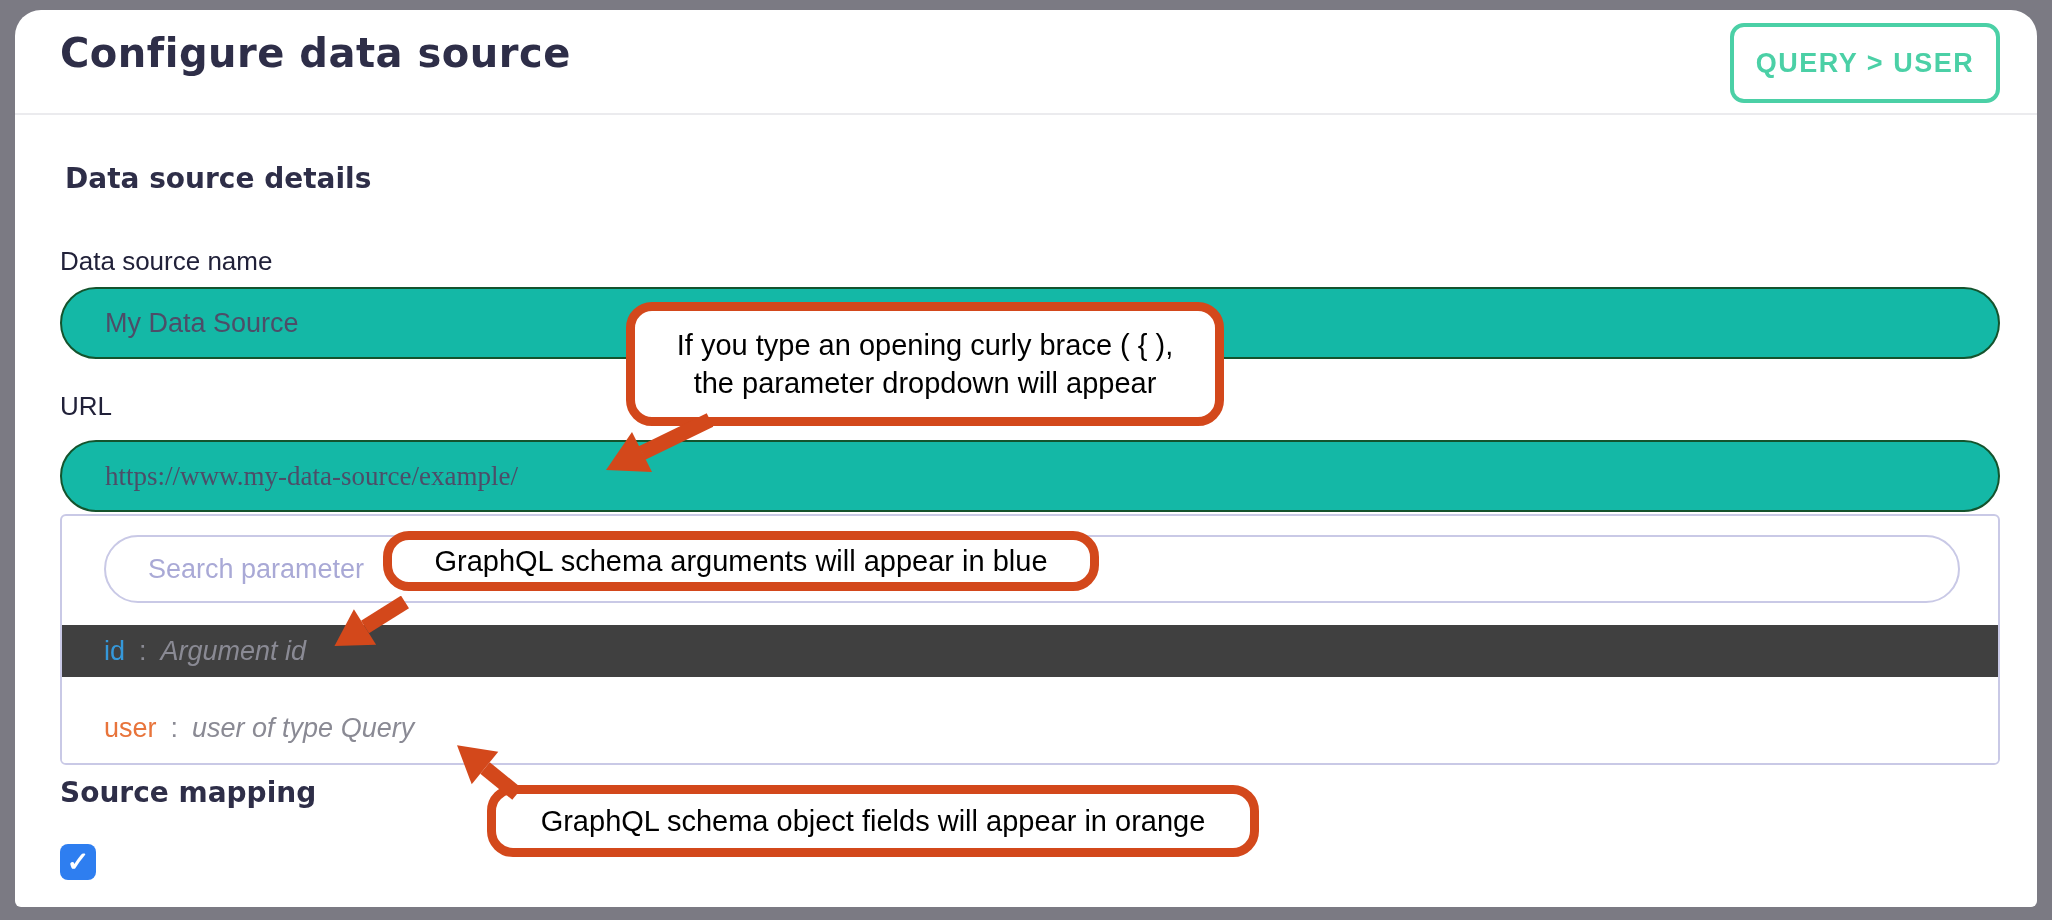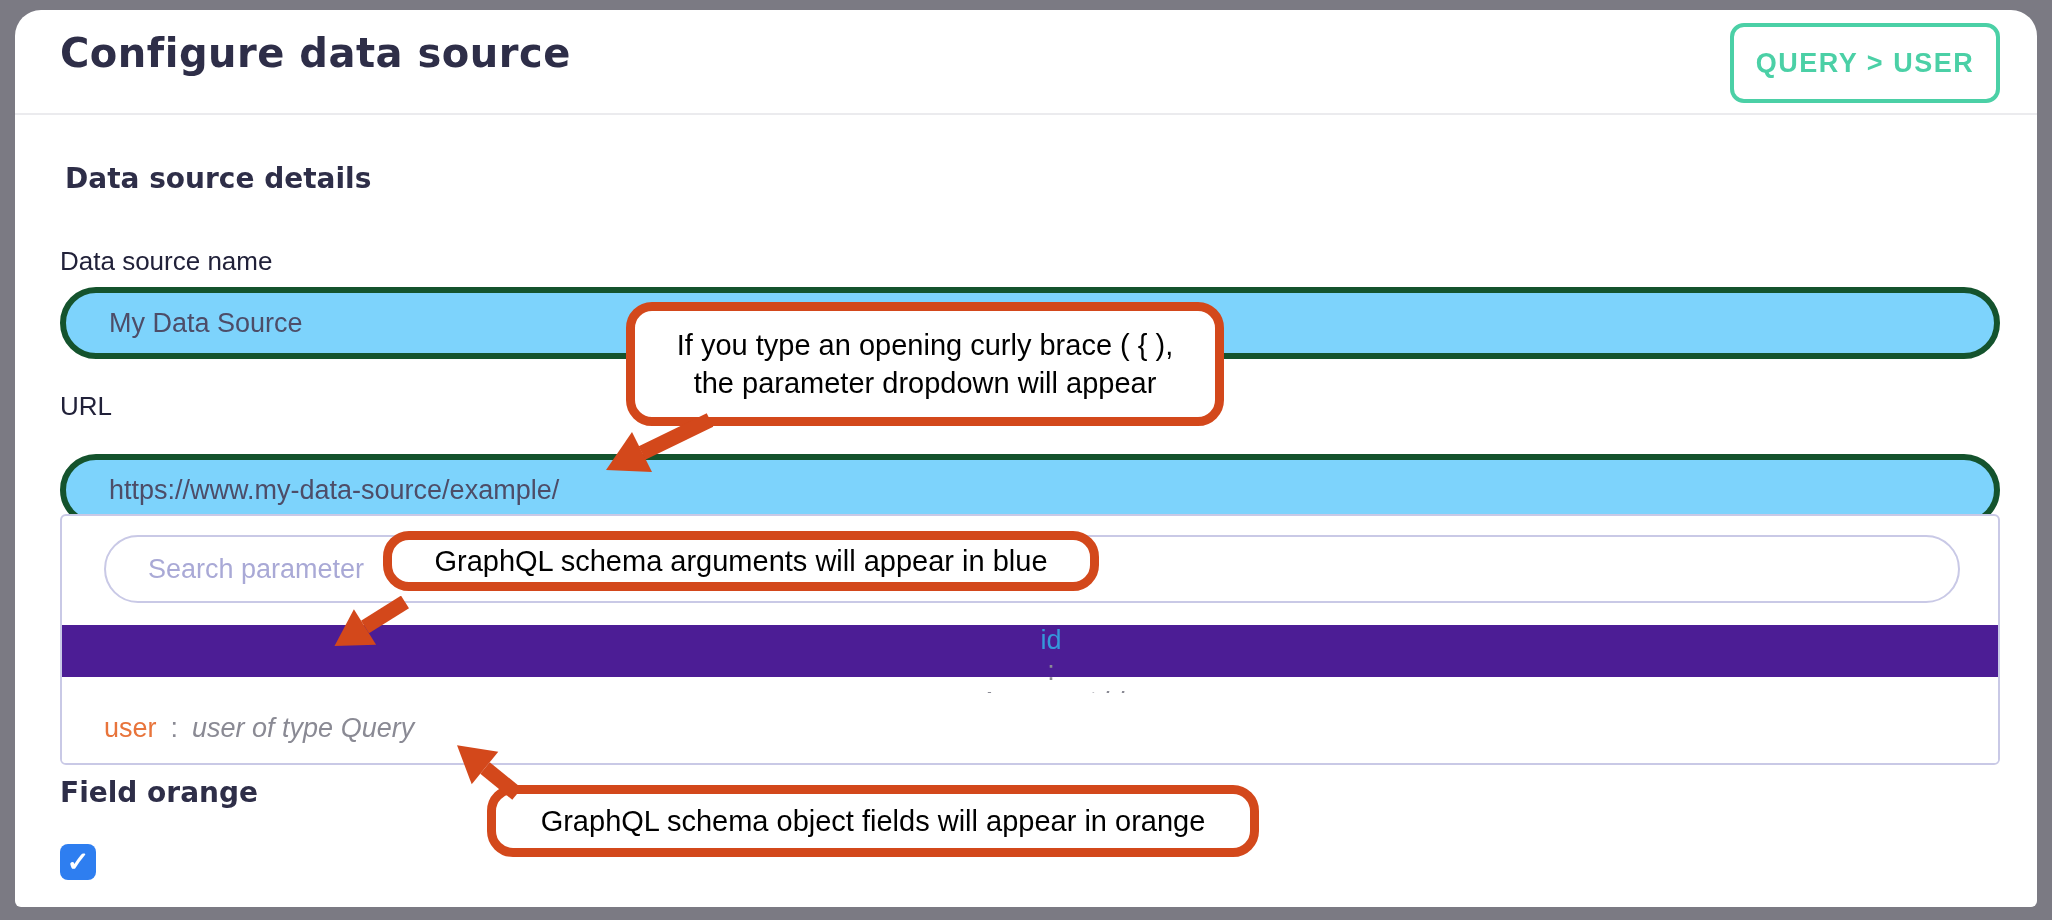--- a/index.html
+++ b/index.html
@@ -39,46 +39,46 @@
   .h-fieldmapping { left: 45px; top: 766px; }
 
   
   .field-label { font-size: 26px; color: #212139; }
   .l-name { left: 45px; top: 236px; }
   .l-url  { left: 45px; top: 381px; }
 
   
   .text-input {
     left: 45px; width: 1940px; height: 72px;
-    border: 6px solid #14532d; border-radius: 36px;
+    border: 2px solid #14532d; border-radius: 36px;
     padding: 0 0 0 43px; font-family: "Liberation Sans", sans-serif;
-    font-size: 27px; color: #4d4d68; background: #7dd3fc; outline: none;
+    font-size: 27px; color: #4d4d68; background: #14b8a6; outline: none;
   }
   .i-name { top: 277px; }
-  .i-url  { top: 444px; }
+  .i-url  { top: 430px; font-family: Liberation Serif, serif; }
 
   
   .dropdown-panel {
     left: 45px; top: 504px; width: 1940px; height: 251px;
     border: 2px solid #c9c9e6; border-radius: 6px;
     background: #fff; overflow: hidden;
   }
   .search-input {
     position: absolute; left: 42px; top: 19px; width: 1856px; height: 68px;
     border: 2px solid #c9c9e6; border-radius: 34px;
     padding: 0 0 0 42px; font-size: 27px; color: #4d4d68;
     background: #fff; outline: none; font-family: "Liberation Sans", sans-serif;
   }
   .search-input::placeholder { color: #a9a9d6; opacity: 1; }
   .dd-row {
     position: absolute; left: 0; width: 100%;
     display: flex; align-items: center; padding-left: 42px;
     font-size: 27px; cursor: pointer;
   }
-  .dd-row-id   { top: 109px; height: 52px; background: #4c1d95; flex-direction: column; }
+  .dd-row-id   { top: 109px; height: 52px; background: #404040; }
   .dd-row-user { top: 177px; height: 70px; background: #ffffff; }
   .dd-name-blue   { color: #3598da; }
   .dd-name-orange { color: #e8743b; }
   .dd-sep  { color: #8a8a94; margin: 0 14px; }
   .dd-desc { color: #8a8a94; font-style: italic; }
 
   
   .checkbox {
     left: 45px; top: 834px; width: 36px; height: 36px;
     background: #2e7ef0; border-radius: 8px;
@@ -124,21 +124,21 @@
       <span class="dd-sep">:</span>
       <span class="dd-desc">Argument id</span>
     </div>
     <div class="dd-row dd-row-user">
       <span class="dd-name-orange">user</span>
       <span class="dd-sep">:</span>
       <span class="dd-desc">user of type Query</span>
     </div>
   </div>
 
-  <div class="abs section-heading h-fieldmapping">Field orange</div>
+  <div class="abs section-heading h-fieldmapping">Source mapping</div>
 
   <div class="abs checkbox">
     <span>✓</span>
   </div>
 
 </div>
 
 <div class="callout c1">
   <div>If you type an opening curly brace ( { ),</div>
   <div>the parameter dropdown will appear</div>

